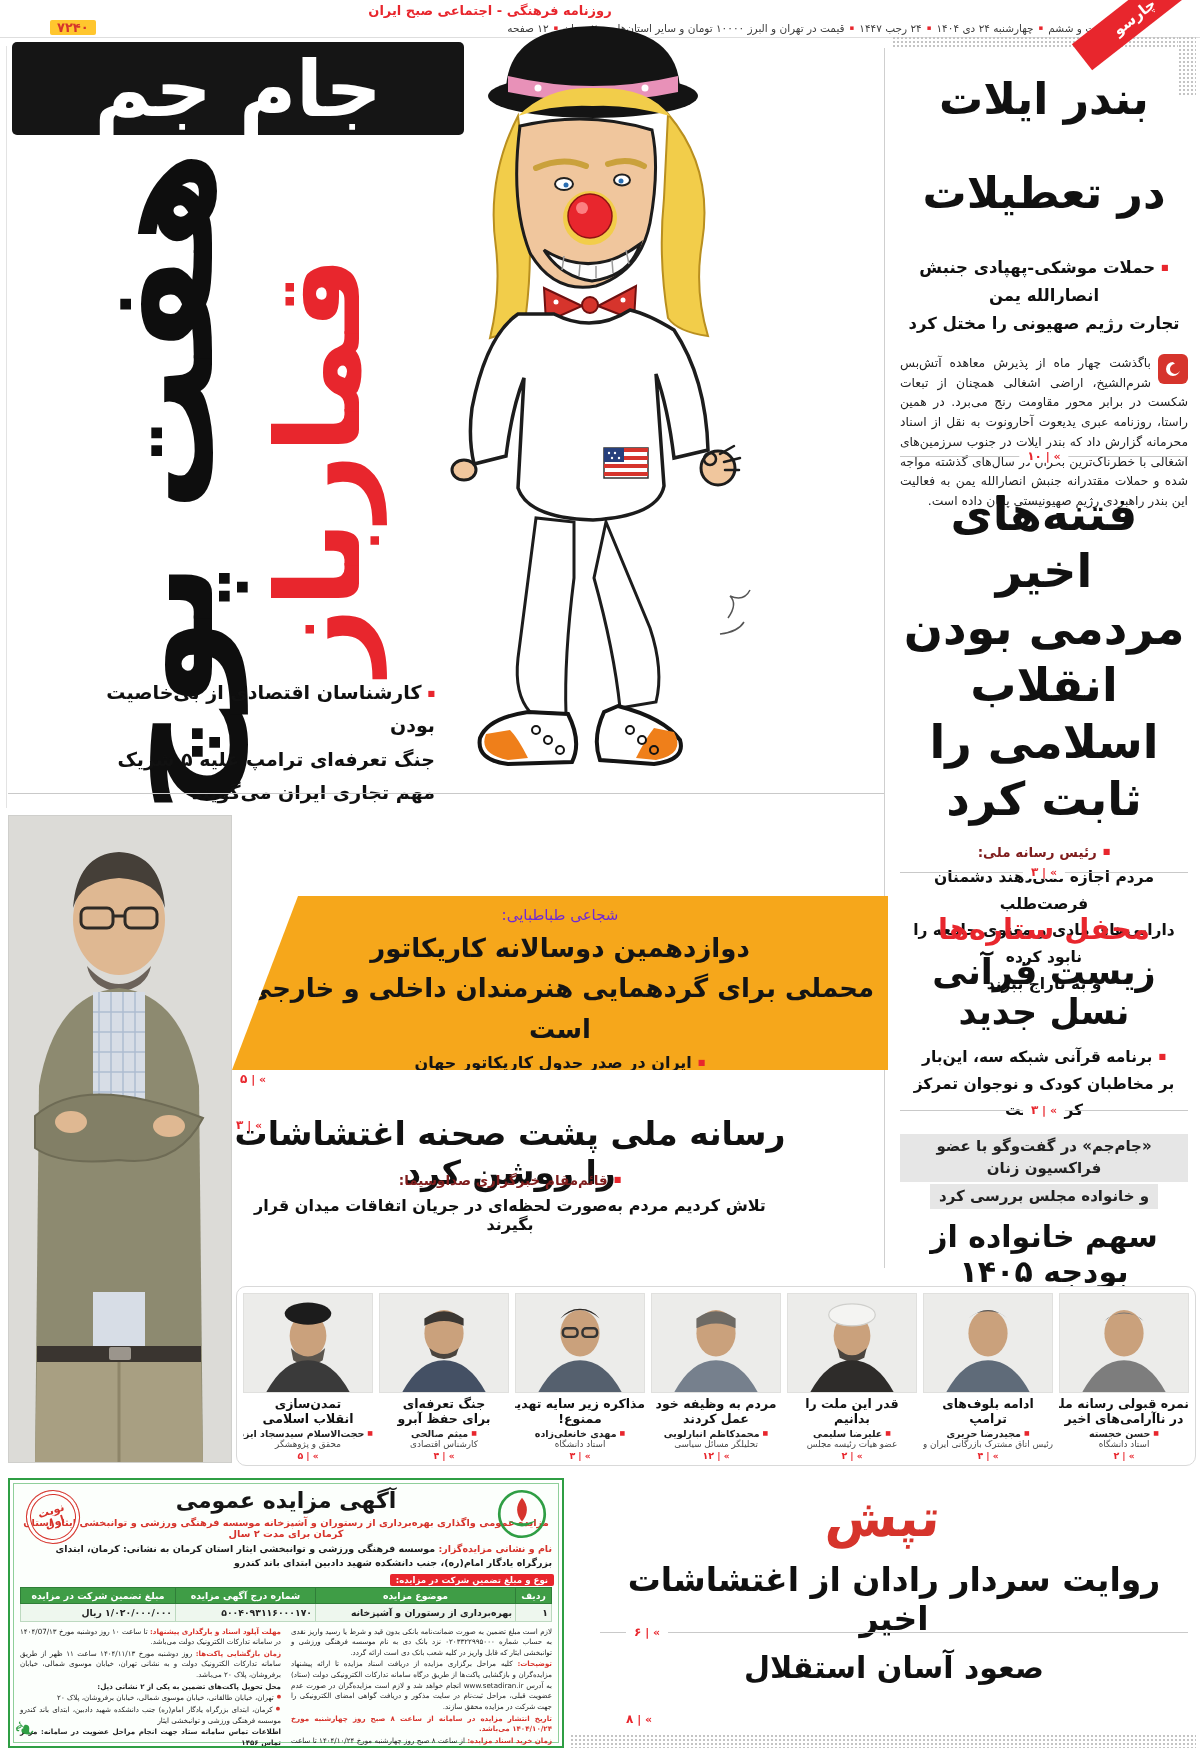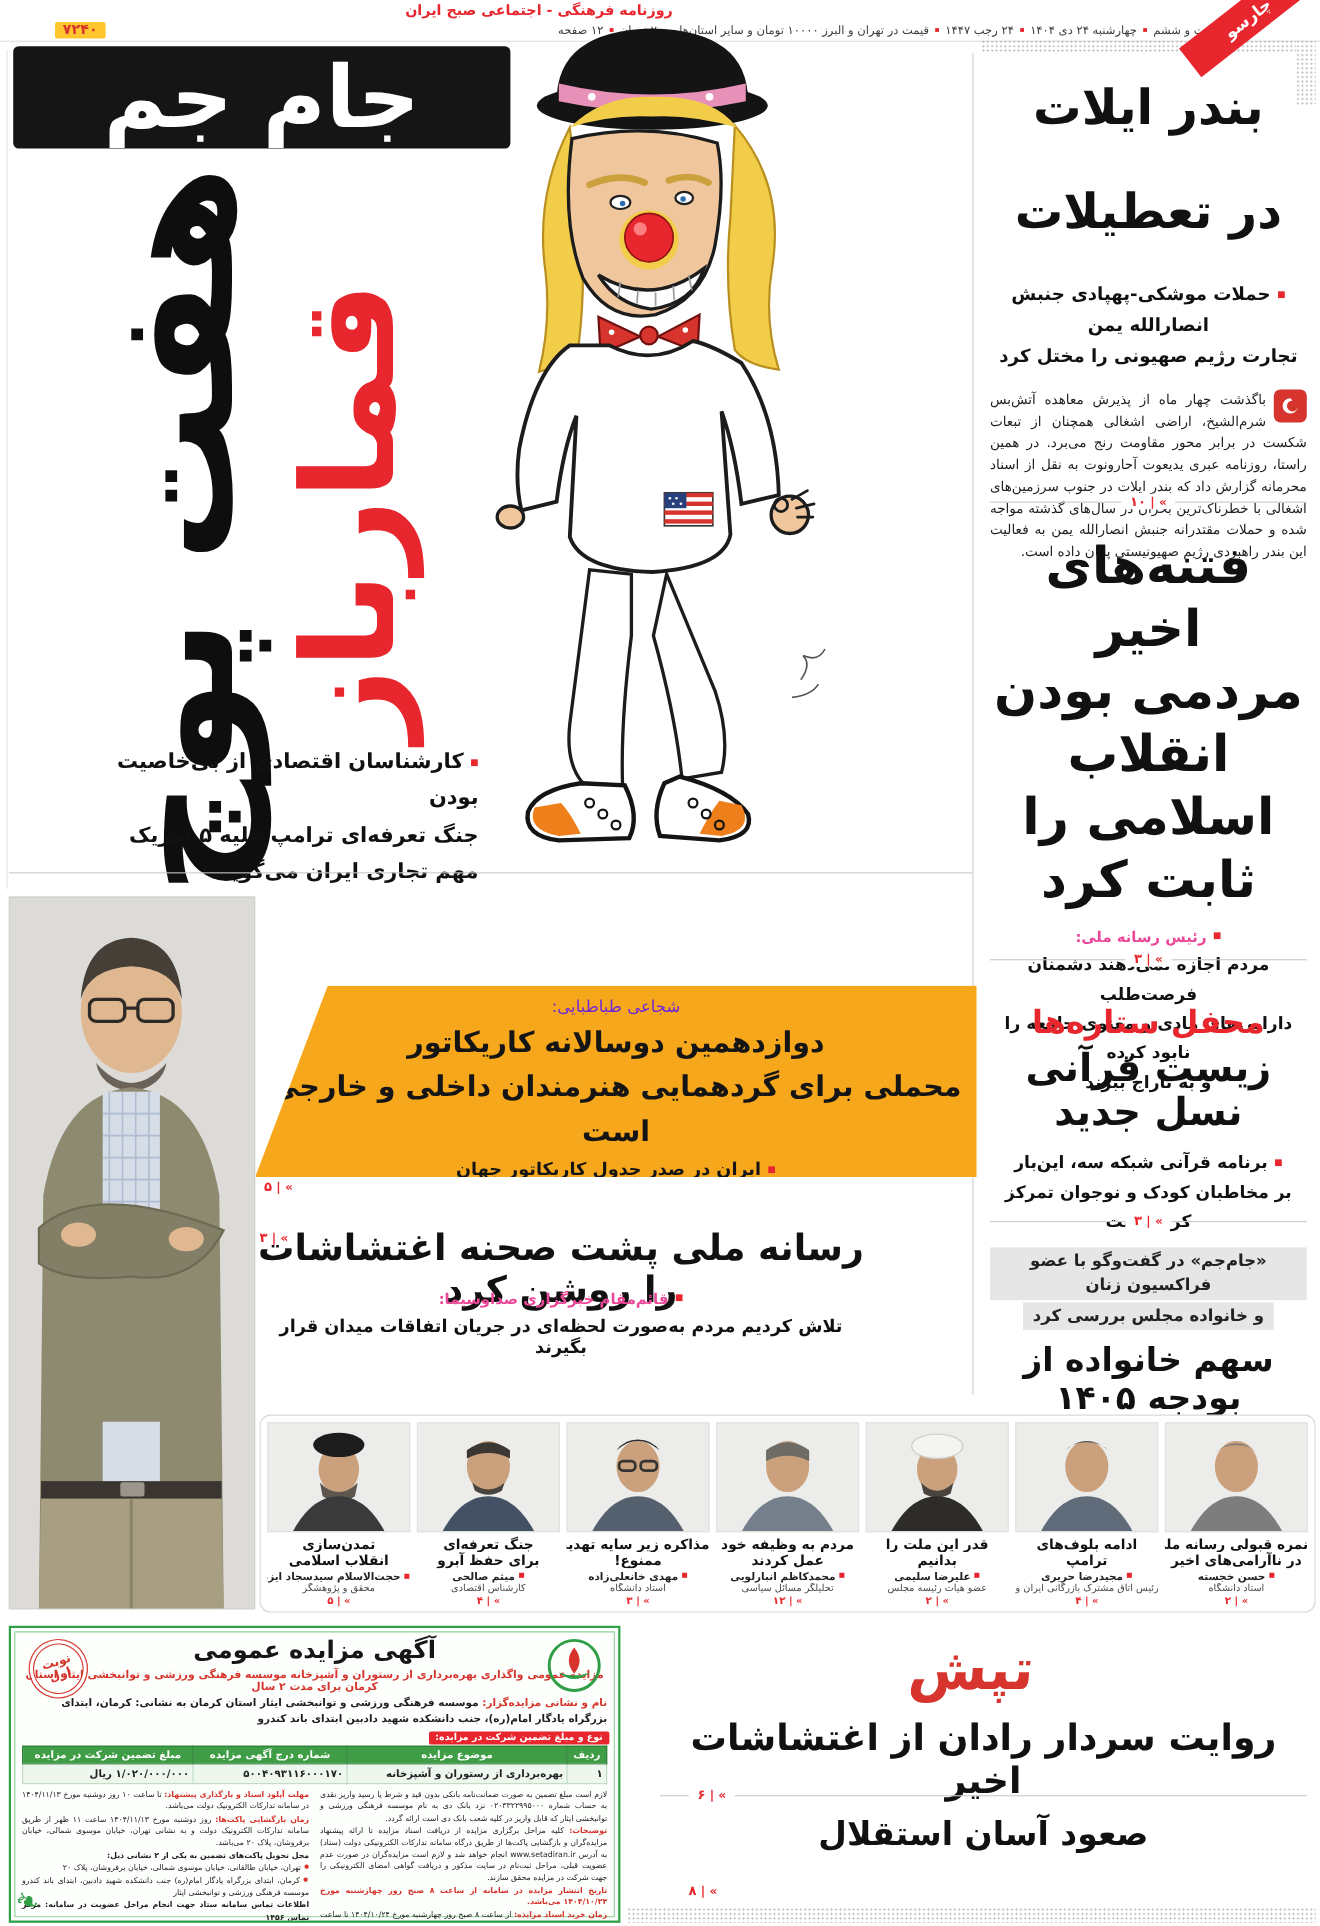--- a/index.html
+++ b/index.html
@@ -38,21 +38,21 @@
   .vline{border-right:1px solid #cfcfcf;width:0}
   .lline{border-left:1px solid #e3e3e3;width:0}
   
   .rcol{left:900px;width:288px;text-align:center}
   .h1a{font-size:44px;line-height:94px}
   .sub17{font-size:16.5px;font-weight:800;line-height:1.7;color:#111}
   .body1{font-size:12.3px;line-height:1.6;text-align:justify;color:#222}
   .agency{float:right;width:30px;height:30px;background:#d6342c;border-radius:6px;margin-left:7px;margin-bottom:3px;
           display:flex;align-items:center;justify-content:center}
   .h2l{font-size:46px;line-height:57px}
-  .kick{font-size:13.5px;font-weight:800;color:#ec4899}
+  .kick{font-size:13.5px;font-weight:800;color:#7f1d1d}
   .red9{color:#e8262d;font-weight:900}
   .h3t{font-size:29px}
   .h3h{font-size:35px}
   .sub16{font-size:15.5px;font-weight:800;line-height:1.72;color:#111}
   .chip{background:#e6e6e6;padding:2px 9px;display:inline-block;font-weight:800;font-size:15px;color:#222;line-height:1.45}
   .h4h{font-size:30px}
   
   .banner{left:232px;top:896px;width:656px;height:174px;background:#f6a71b;
           clip-path:polygon(66px 0,100% 0,100% 100%,0 100%);text-align:center;padding-top:10px}
   .bk{font-size:15px;font-weight:400;color:#6d28d9}
@@ -438,21 +438,21 @@
     </tbody>
       </table>
     <div class="adcols">
       <div class="adcol">
         <p>لازم است مبلغ تضمین به صورت ضمانت‌نامه بانکی بدون قید و شرط یا رسید واریز نقدی به حساب شماره ۰۲۰۳۳۲۲۹۹۵۰۰۰ نزد بانک دی به نام موسسه فرهنگی ورزشی و توانبخشی ایثار که قابل واریز در کلیه شعب بانک دی است ارائه گردد.</p>
         <p><span class="rl">توضیحات:</span> <span>کلیه مراحل برگزاری مزایده از دریافت اسناد مزایده تا ارائه پیشنهاد مزایده‌گران و بازگشایی پاکت‌ها از طریق درگاه سامانه تدارکات الکترونیکی دولت (ستاد) به آدرس www.setadiran.ir انجام خواهد شد و لازم است مزایده‌گران در صورت عدم عضویت قبلی، مراحل ثبت‌نام در سایت مذکور و دریافت گواهی امضای الکترونیکی را جهت شرکت در مزایده محقق سازند.</span></p>
         <p class="rl">تاریخ انتشار مزایده در سامانه از ساعت ۸ صبح روز چهارشنبه مورخ ۱۴۰۴/۱۰/۲۴ می‌باشد.</p>
         <p><span class="rl">زمان خرید اسناد مزایده:</span> <span>از ساعت ۸ صبح روز چهارشنبه مورخ ۱۴۰۴/۱۰/۲۴ تا ساعت ۱۰ روز پنجشنبه مورخ ۱۴۰۴/۱۱/۰۲ از طریق سامانه تدارکات الکترونیک دولت می‌باشد.</span></p>
       </div>
       <div class="adcol">
-        <p><span class="rl">مهلت آپلود اسناد و بارگذاری پیشنهاد:</span> <span>تا ساعت ۱۰ روز دوشنبه مورخ ۱۴۰۴/۱۱/۱۳ در سامانه تدارکات الکترونیک دولت می‌باشد.</span></p>
+        <p><span class="rl">مهلت آپلود اسناد و بارگذاری پیشنهاد:</span> <span>تا ساعت ۱۰ روز دوشنبه مورخ ۱۴۰۴/07/۱۳ در سامانه تدارکات الکترونیک دولت می‌باشد.</span></p>
         <p><span class="rl">زمان بازگشایی پاکت‌ها:</span> <span>روز دوشنبه مورخ ۱۴۰۴/۱۱/۱۳ ساعت ۱۱ ظهر از طریق سامانه تدارکات الکترونیک دولت و به نشانی تهران، خیابان موسوی شمالی، خیابان برفروشان، پلاک ۲۰ می‌باشد.</span></p>
         <p style="font-weight:800">محل تحویل پاکت‌های تضمین به یکی از ۲ نشانی ذیل:</p>
         <p class="dot">تهران، خیابان طالقانی، خیابان موسوی شمالی، خیابان برفروشان، پلاک ۲۰</p>
         <p class="dot">کرمان، ابتدای بزرگراه یادگار امام(ره) جنب دانشکده شهید دادبین، ابتدای باند کندرو موسسه فرهنگی ورزشی و توانبخشی ایثار</p>
         <p style="font-weight:800">اطلاعات تماس سامانه ستاد جهت انجام مراحل عضویت در سامانه: مرکز تماس ۱۴۵۶</p>
 
       </div>
     </div>
     <div class="adflower">❧</div>
   </div>

